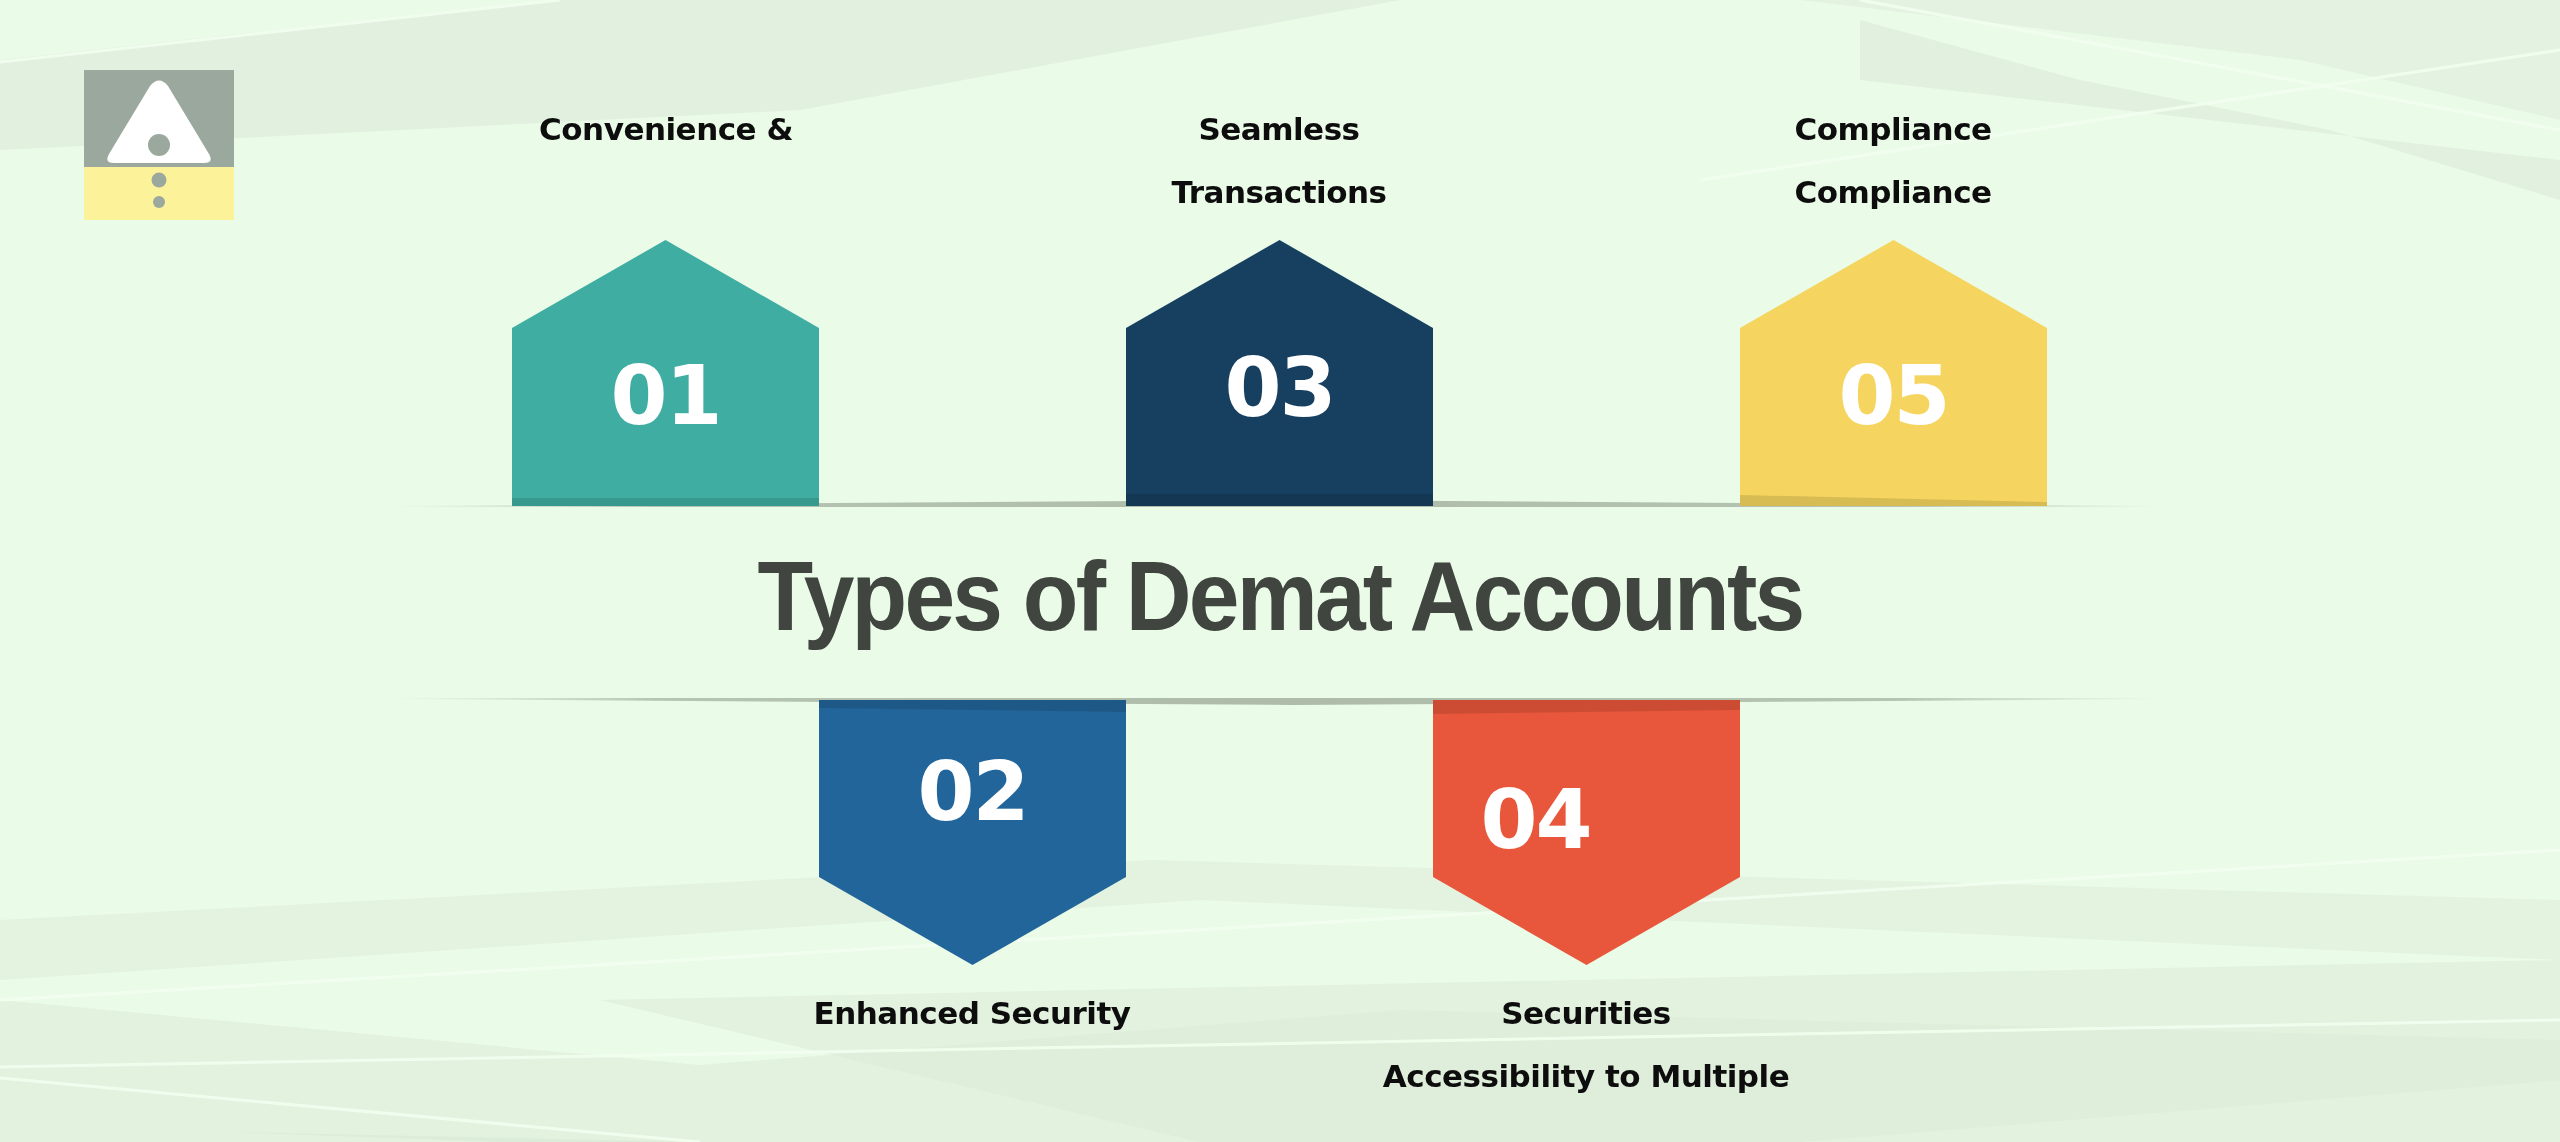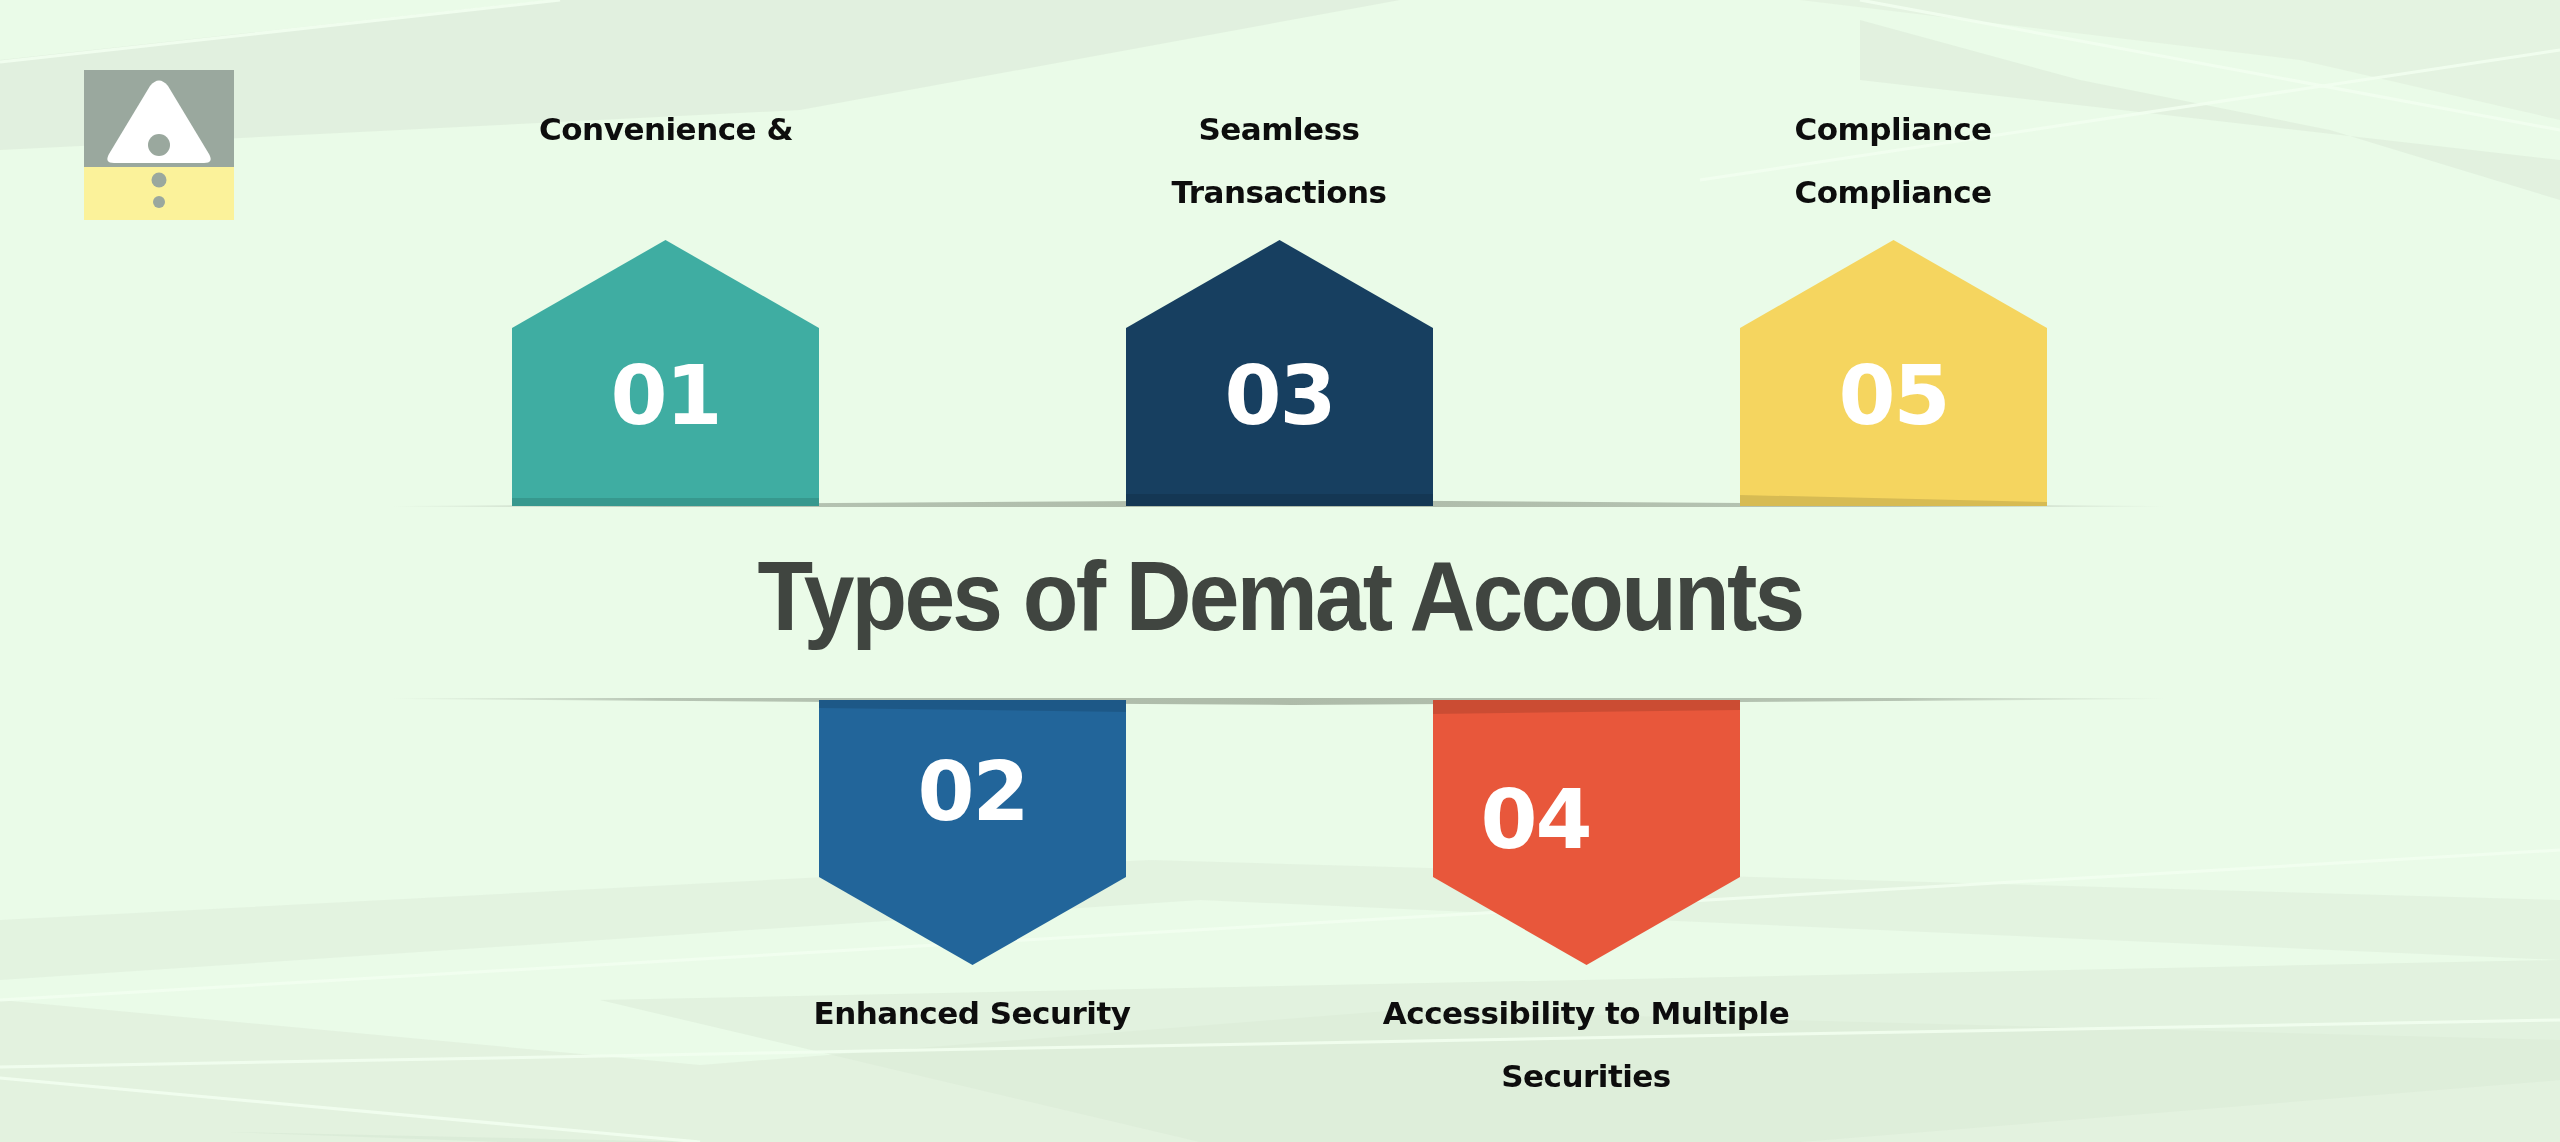--- a/index.html
+++ b/index.html
@@ -94,21 +94,21 @@
 <div class="num" style="left:512px; top:348px;">01</div>
 
 <div class="label" style="left:1026px; width:506px; top:98px;">
   <div>Seamless</div>
   <div>Transactions</div>
 </div>
 <svg class="shape" style="left:1126px; top:240px;" width="307" height="266" viewBox="0 0 307 266">
   <polygon points="153.5,0 307,88 307,266 0,266 0,88" fill="#173f60"></polygon>
   <rect x="0" y="254" width="307" height="12" fill="#000" opacity="0.12"></rect>
 </svg>
-<div class="num" style="left:1126px; top:348px;">03</div>
+<div class="num" style="left:1126px; top:340px;">03</div>
 
 <div class="label" style="left:1640px; width:506px; top:98px;">
   <div>Compliance</div>
   <div>Compliance</div>
 </div>
 <svg class="shape" style="left:1740px; top:240px;" width="307" height="266" viewBox="0 0 307 266">
   <polygon points="153.5,0 307,88 307,266 0,266 0,88" fill="#f5d55f"></polygon>
   <polygon points="0,255 307,262 307,266 0,266" fill="#000" opacity="0.12"></polygon>
 </svg>
 <div class="num" style="left:1740px; top:348px;">05</div>
@@ -121,15 +121,15 @@
 <div class="label" style="left:672px; width:600px; top:982px;">
   <div>Enhanced Security</div>
 </div>
 
 <svg class="shape" style="left:1433px; top:700px;" width="307" height="266" viewBox="0 0 307 266">
   <polygon points="0,0 307,0 307,177 153.5,265 0,177" fill="#e8573b"></polygon>
   <polygon points="0,0 307,0 307,10 0,14" fill="#000" opacity="0.12"></polygon>
 </svg>
 <div class="num" style="left:1382px; top:772px;">04</div>
 <div class="label" style="left:1236px; width:700px; top:982px;">
+  <div>Securities</div>
   <div>Accessibility to Multiple</div>
-  <div>Securities</div>
 </div>
 
 </body></html>

